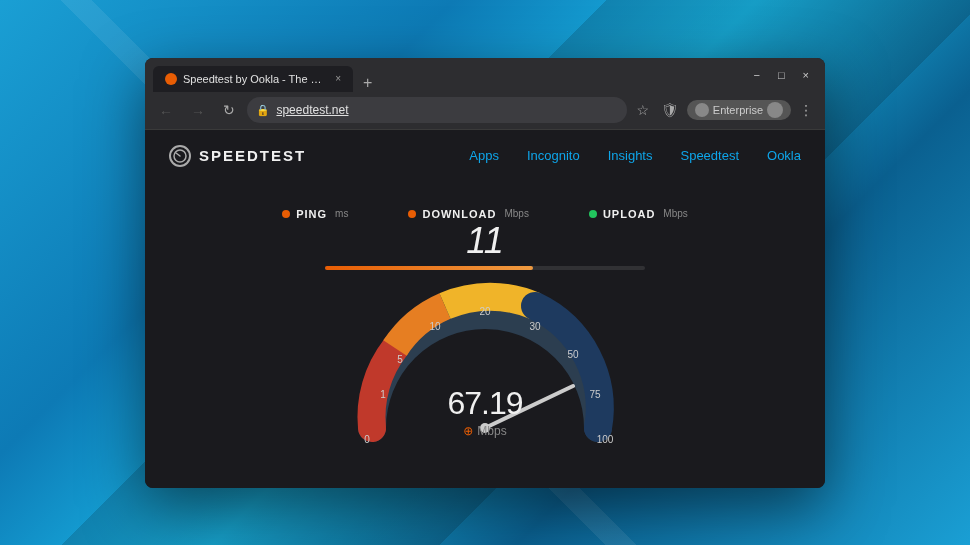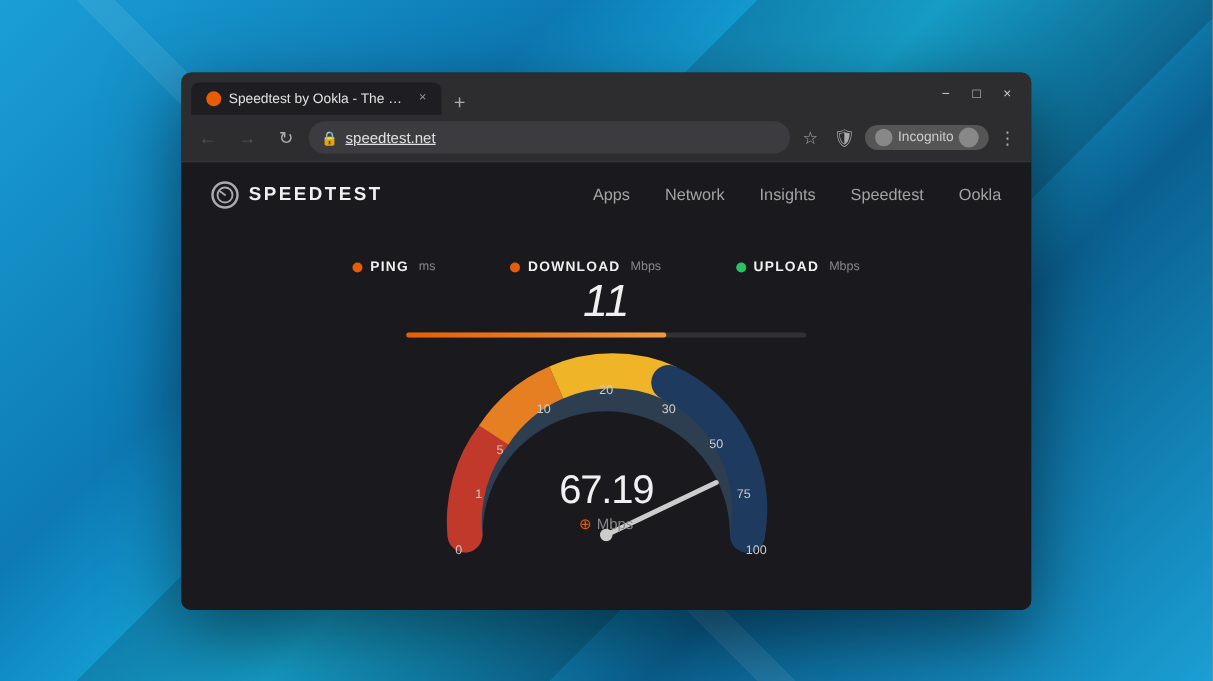--- a/index.html
+++ b/index.html
@@ -206,21 +206,21 @@
       color: #f0f0f0;
       font-size: 15px;
       font-weight: bold;
       letter-spacing: 2px;
     }
     .st-nav-links {
       display: flex;
       gap: 28px;
     }
     .st-nav-link {
-      color: #a3a3a3;
+      color: #0ea5e9;
       font-size: 13px;
       cursor: pointer;
       text-decoration: none;
     }
 
     
     .st-main {
       flex: 1;
       display: flex;
       flex-direction: column;
@@ -304,21 +304,21 @@
       margin-top: -8px;
     }
     .gauge-svg {
       position: absolute;
       top: 0; left: 0;
       width: 100%;
       height: 100%;
     }
     .gauge-center-value {
       position: absolute;
-      bottom: 32px;
+      bottom: 20px;
       left: 50%;
       transform: translateX(-50%);
       text-align: center;
     }
     .gauge-number {
       font-size: 32px;
       font-weight: 300;
       color: #f0f0f0;
       letter-spacing: -1px;
     }
@@ -365,42 +365,42 @@
     <button class="nav-btn">↻</button>
     <div class="url-bar">
       <span class="lock-icon">🔒</span>
       <span class="url-text">speedtest.net</span>
     </div>
     <div class="address-actions">
       <button class="addr-btn">☆</button>
       <button class="addr-btn">🛡</button>
       <div class="incognito-badge">
         <div class="incognito-icon"></div>
-        <span>Incognito</span>
+        <span>Enterprise</span>
         <span style="width:16px;height:16px;background:#888;border-radius:50%;display:inline-block;"></span>
       </div>
       <button class="addr-btn">⋮</button>
     </div>
   </div>
 
   <div class="page-content">
 
     <div class="st-nav">
       <div class="st-logo">
         <div class="st-logo-icon">
           <svg width="16" height="16" viewBox="0 0 16 16">
             <circle cx="8" cy="8" r="6" fill="none" stroke="#aaa" stroke-width="1.5"></circle>
             <path d="M8 8 L4 5" stroke="#aaa" stroke-width="1.5" stroke-linecap="round"></path>
           </svg>
         </div>
         <span class="st-logo-text">SPEEDTEST</span>
       </div>
       <nav class="st-nav-links">
         <a class="st-nav-link">Apps</a>
-        <a class="st-nav-link">Network</a>
+        <a class="st-nav-link">Incognito</a>
         <a class="st-nav-link">Insights</a>
         <a class="st-nav-link">Speedtest</a>
         <a class="st-nav-link">Ookla</a>
       </nav>
     </div>
 
     <div class="st-main">
 
       <div class="stats-row">
         <div class="stat-item">

